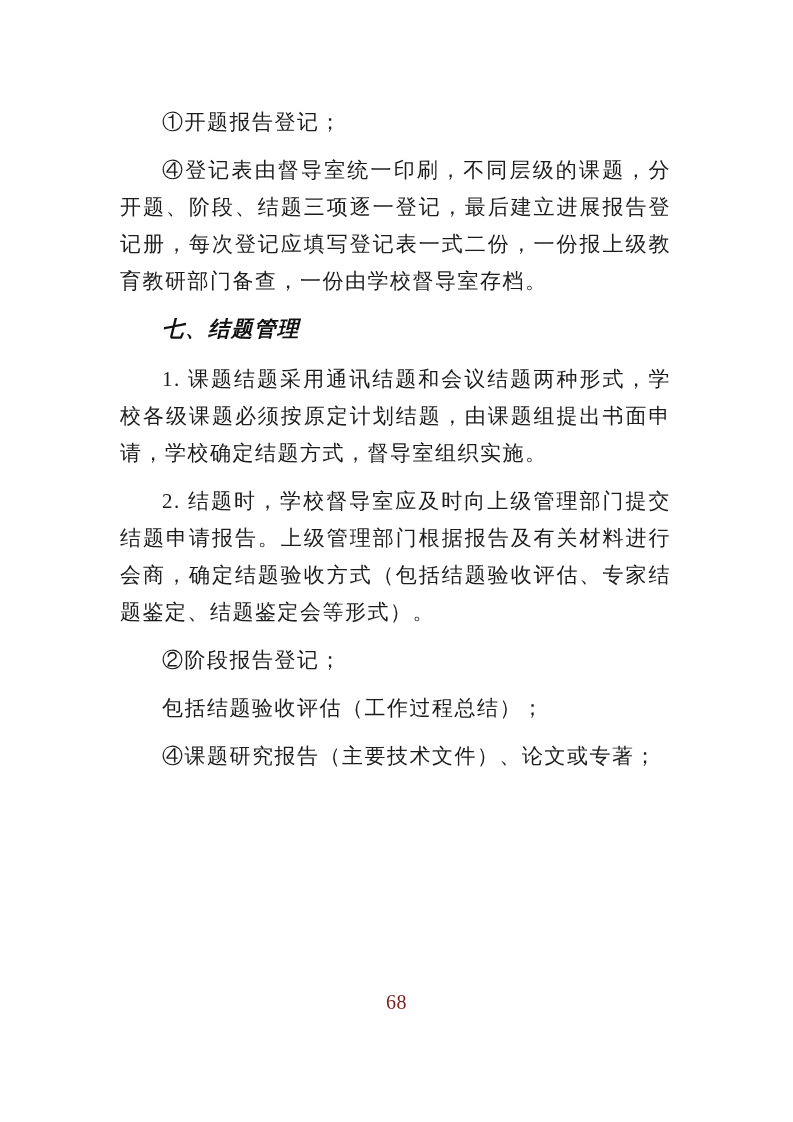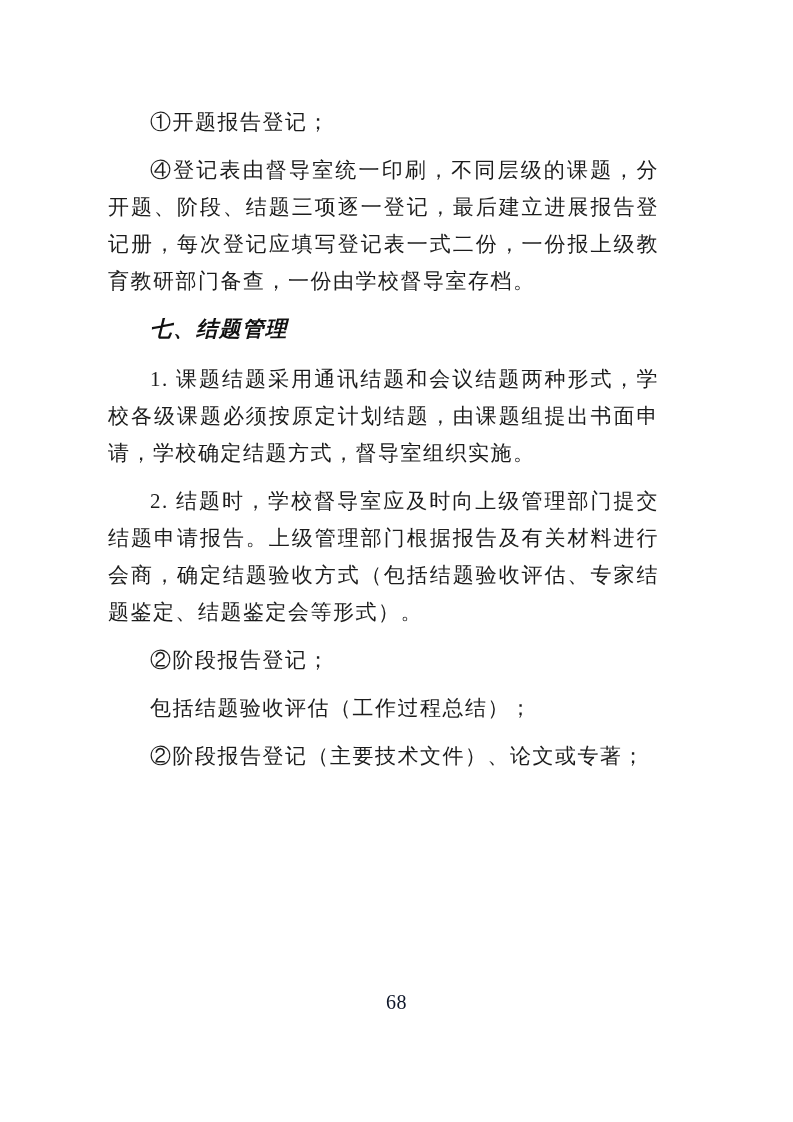--- a/index.html
+++ b/index.html
@@ -11,21 +11,21 @@
     position: relative;
     width: 793px;
     height: 1122px;
     background: #ffffff;
     overflow: hidden;
     font-family: "Liberation Serif", "DejaVu Serif", serif;
     color: #1c1c1c;
   }
   .content {
     position: absolute;
-    left: 108px;
+    left: 120px;
     top: 104px;
     width: 551px;
   }
   .body-para {
     margin: 0 0 11px 0;
     font-size: 21px;
     line-height: 37px;
     letter-spacing: 1.5px;
     text-align: justify;
     text-justify: inter-character;
@@ -44,31 +44,31 @@
   }
   .page-number {
     position: absolute;
     left: 0;
     top: 988px;
     width: 100%;
     text-align: center;
     font-size: 20px;
     line-height: 28px;
     letter-spacing: 0.5px;
-    color: #0f172a;
+    color: #7f1d1d;
   }
 </style>
 </head>
 <body>
 
 <div class="page">
   <div class="content" id="content">
       <p class="body-para">①开题报告登记；</p>
       <p class="body-para">④登记表由督导室统一印刷，不同层级的课题，分开题、阶段、结题三项逐一登记，最后建立进展报告登记册，每次登记应填写登记表一式二份，一份报上级教育教研部门备查，一份由学校督导室存档。</p>
       <h2 class="section-heading">七、结题管理</h2>
       <p class="body-para">1. 课题结题采用通讯结题和会议结题两种形式，学校各级课题必须按原定计划结题，由课题组提出书面申请，学校确定结题方式，督导室组织实施。</p>
       <p class="body-para">2. 结题时，学校督导室应及时向上级管理部门提交结题申请报告。上级管理部门根据报告及有关材料进行会商，确定结题验收方式（包括结题验收评估、专家结题鉴定、结题鉴定会等形式）。</p>
       <p class="body-para">②阶段报告登记；</p>
       <p class="body-para">包括结题验收评估（工作过程总结）；</p>
-      <p class="body-para">②阶段报告登记（主要技术文件）、论文或专著；</p>
+      <p class="body-para">④课题研究报告（主要技术文件）、论文或专著；</p>
     </div>
   <div class="page-number">68</div>
 </div>
 
 </body></html>

